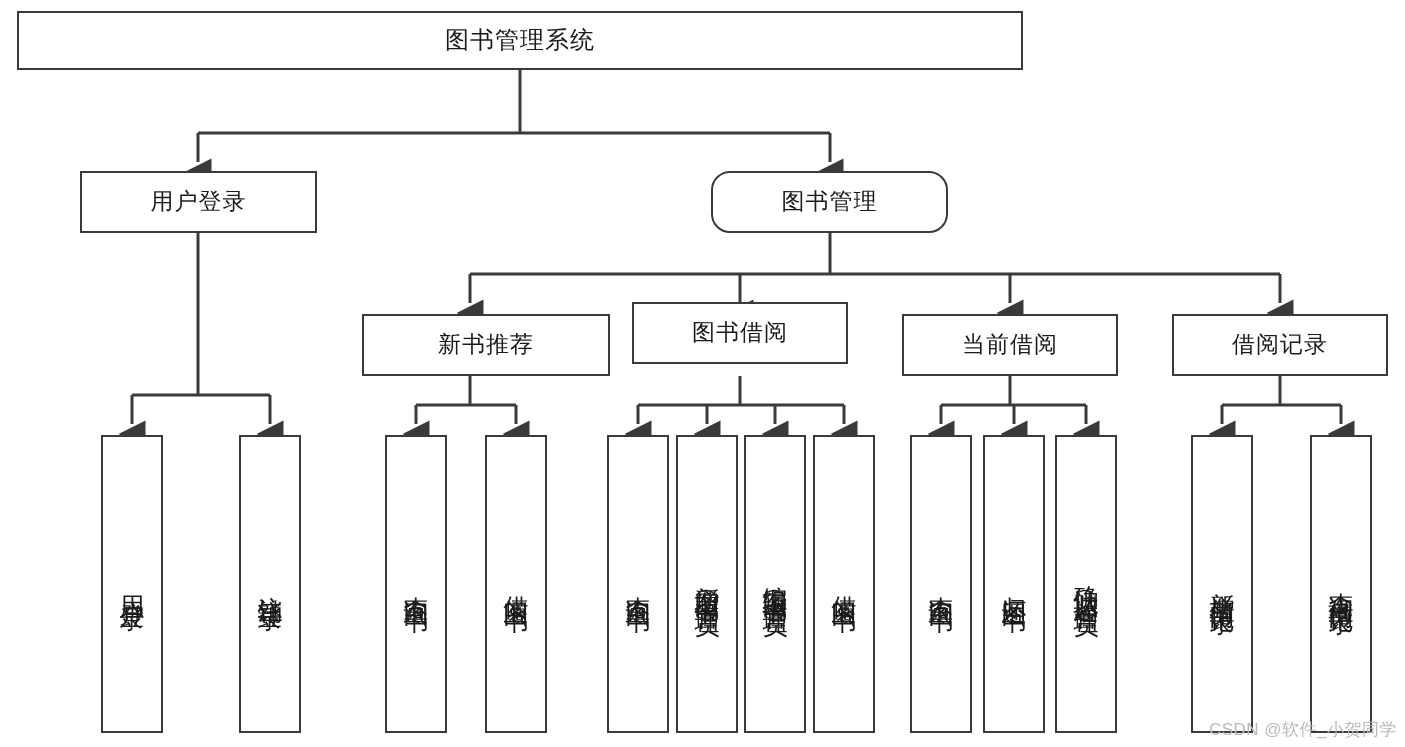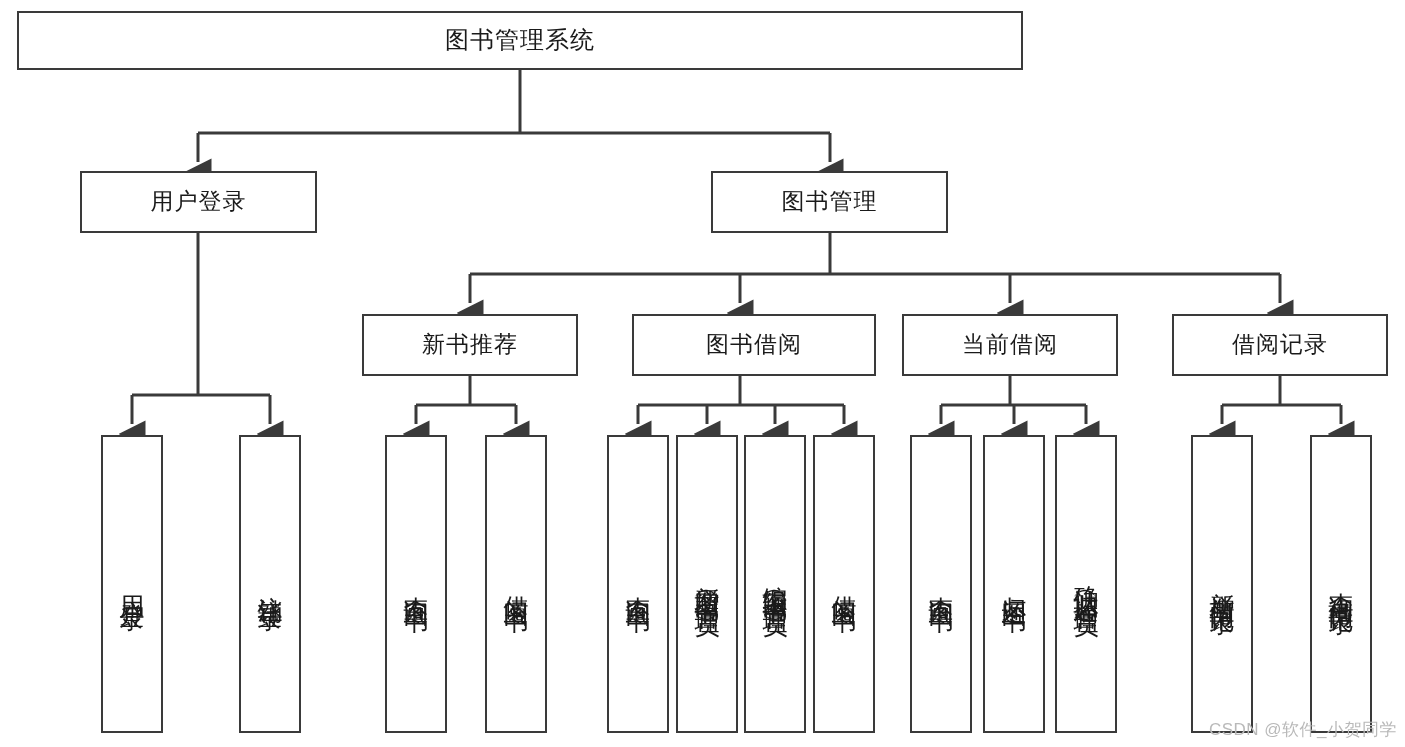--- a/index.html
+++ b/index.html
@@ -123,28 +123,28 @@
     </g>
   </svg>
 
   <div class="node horiz root" style="left:17px; top:11px; width:1006px; height:59px;">
     <span class="lbl">图书管理系统</span>
   </div>
 
   <div class="node horiz" style="left:80px; top:171px; width:237px; height:62px;">
     <span class="lbl">用户登录</span>
   </div>
-  <div class="node horiz" style="left:711px; top:171px; width:237px; height:62px;">
+  <div class="node horiz" style="left:711px; top:171px; width:237px; height:62px;border-radius:19px;">
     <span class="lbl">图书管理</span>
   </div>
 
-  <div class="node horiz" style="left:362px; top:314px; width:216px; height:62px;align-items:center;">
+  <div class="node horiz" style="left:362px; top:314px; width:248px; height:62px;align-items:center;">
     <span class="lbl">新书推荐</span>
   </div>
-  <div class="node horiz" style="left:632px; top:314px; width:244px; height:62px;">
+  <div class="node horiz" style="left:632px; top:302px; width:216px; height:62px;">
     <span class="lbl">图书借阅</span>
   </div>
   <div class="node horiz" style="left:1172px; top:314px; width:216px; height:62px;">
     <span class="lbl">借阅记录</span>
   </div>
   <div class="node horiz" style="left:902px; top:314px; width:216px; height:62px;">
     <span class="lbl">当前借阅</span>
   </div>
 
   <div class="node vert" style="left:101px; top:435px; width:62px; height:298px;">

